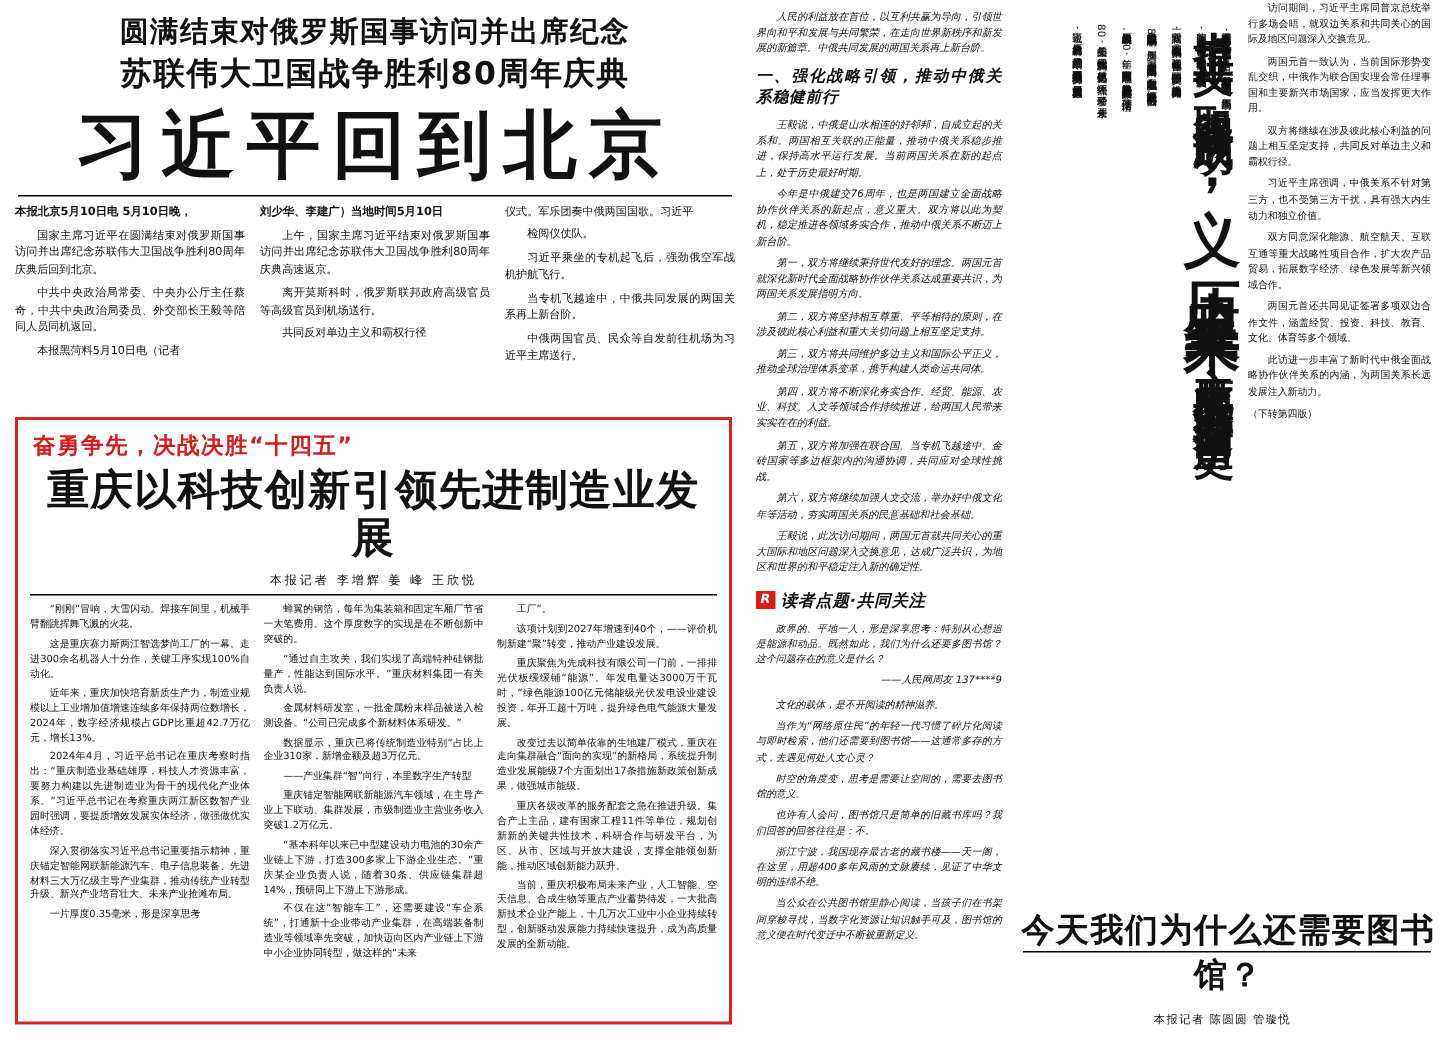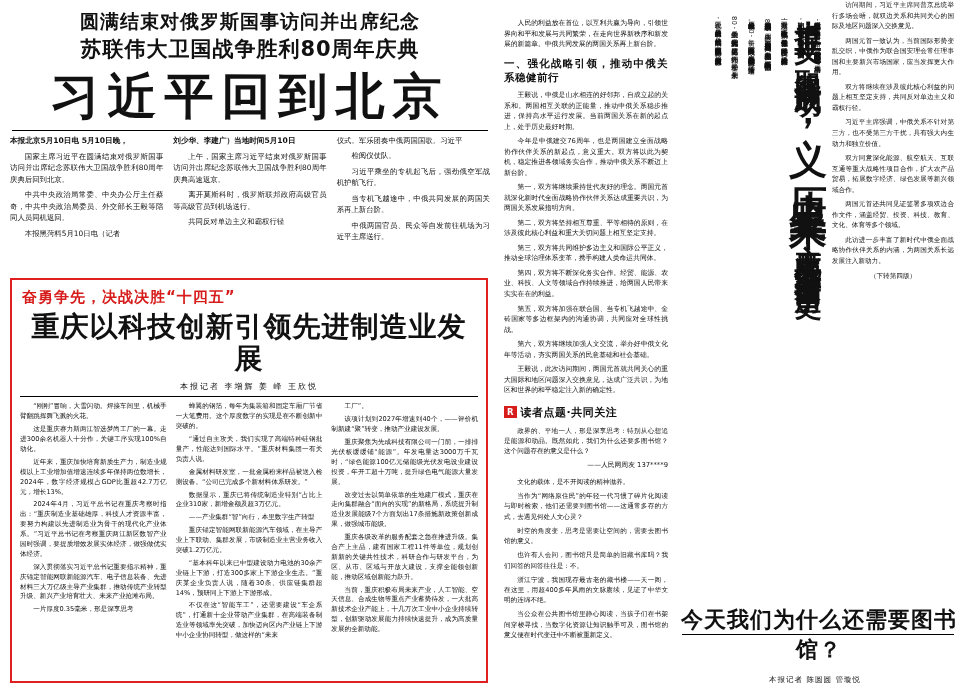--- a/index.html
+++ b/index.html
@@ -136,28 +136,29 @@
   .feature-cols .col { flex: 1; min-width: 0; }
   .feature-cols p {
     margin: 0 0 3px 0;
     text-indent: 2em;
   }
 
   
   .mid-col {
     position: absolute;
     left: 498px;
-    top: 16px;
+    top: 4px;
     width: 178px;
     height: 662px;
     box-sizing: border-box;
     padding: 2px 8px 0 6px;
     font-size: 6.8px;
     line-height: 1.55;
     text-align: justify;
+    font-style: italic;
   }
   .mid-col p {
     margin: 0 0 4px 0;
     text-indent: 2em;
   }
   .mid-sub {
     font-weight: 700;
     font-size: 10.5px;
     line-height: 1.4;
     margin: 6px 0 5px 0;
@@ -247,21 +248,21 @@
     position: absolute;
     right: 10px;
     top: 0;
     width: 122px;
     font-size: 6.6px;
     line-height: 1.6;
     text-align: justify;
   }
   .right-flow p { margin: 0 0 4px 0; text-indent: 2em; }
   .right-flow .end {
-    text-align: center;
+    text-align: left;
     text-indent: 0;
     font-size: 6.6px;
   }
 
   .bottom-head {
     position: absolute;
     left: 4px;
     bottom: 26px;
     width: 278px;
     text-align: center;

